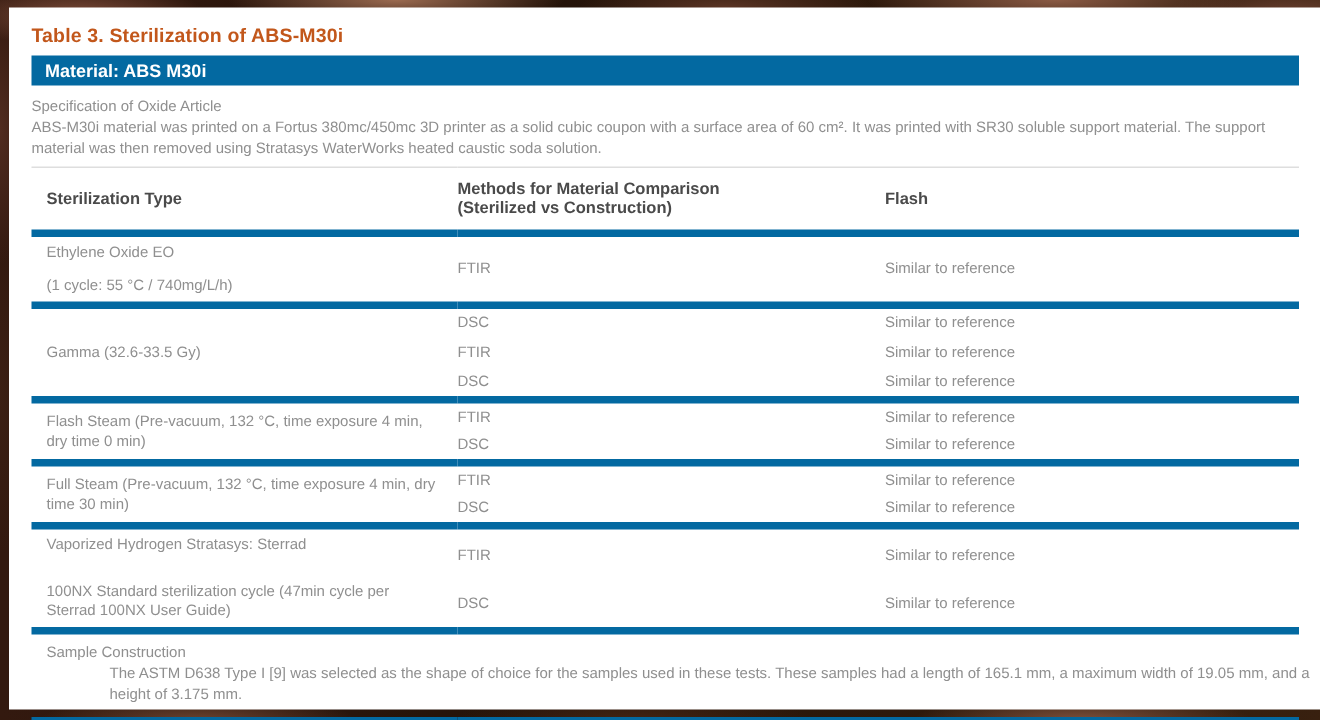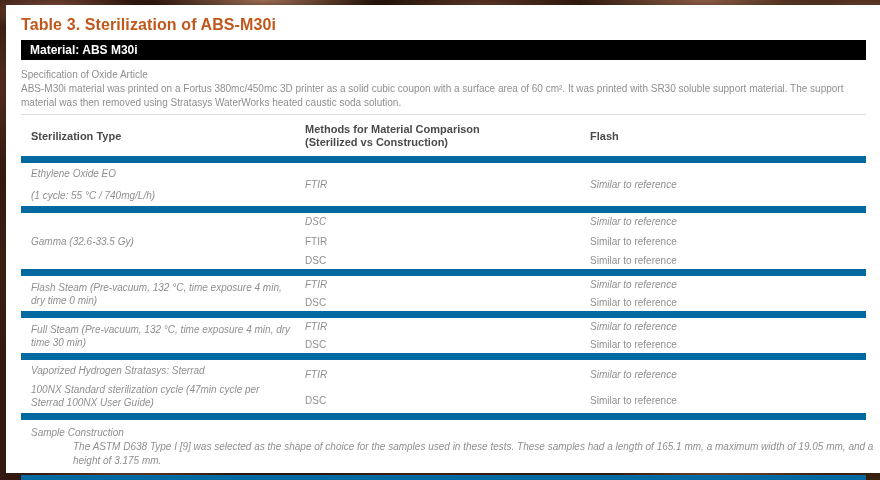--- a/index.html
+++ b/index.html
@@ -22,29 +22,29 @@
       linear-gradient(90deg, #33190f 0%, #241309 40%, #38200f 100%);
   }
   .page {
     position: absolute;
     top: 5px; left: 6px; right: 0; bottom: 7px;
     background: #ffffff;
     padding: 6px 0 0 15px;
   }
   .doc-caption {
     color: #c2571b;
-    font-size: 16px;
+    font-size: 13px;
     font-weight: bold;
     letter-spacing: 0.1px;
     margin: 5px 0 6px 0;
   }
   .material-bar {
     width: 845px;
     height: 20px;
-    background: #000000;
+    background: #0369a1;
     color: #ffffff;
     font-size: 12px;
     font-weight: bold;
     line-height: 20px;
     padding-left: 9px;
   }
   .spec { margin-top: 8px; color: #8f8f8f; font-size: 10px; }
   .spec .spec-heading { line-height: 14px; }
   .spec .spec-body { line-height: 14px; width: 845px; }
   table.main {
@@ -65,26 +65,26 @@
     font-weight: bold;
     line-height: 13px;
     padding: 8px 0 7px 0;
     border-top: 1px solid #dedede;
     border-bottom: 1px solid #d8d8d8;
     vertical-align: middle;
   }
   thead th.th-type { padding-left: 10px; }
   tbody td { vertical-align: middle; line-height: 13px; }
   td.type-cell { padding: 4px 12px 4px 10px; }
-  tr.group-start > td { border-top: 7px solid #0369a1; font-style: italic; }
+  tr.group-start > td { border-top: 5px solid #0369a1; }
   tr.row-bottom > td { border-bottom: 1px solid #e2e2e2; }
   td.method-cell, td.result-cell { height: 21px; }
   .eo-row td.method-cell, .eo-row td.result-cell { height: 40px; }
   .gap-lines .line2 { margin-top: 9px; }
-  .vhp-para2 { margin-top: 6px; line-height: 13px; }
+  .vhp-para2 { margin-top: 18px; line-height: 13px; }
   tr.vhp-r1 td.method-cell, tr.vhp-r1 td.result-cell { height: 28px; }
   tr.vhp-r2 td.method-cell, tr.vhp-r2 td.result-cell { height: 25px; }
   td.sample-cell { padding: 6px 0 7px 10px; }
   .sample-heading { line-height: 14px; }
   .sample-body { line-height: 14px; width: 830px; margin-left: 42px; }
   tr.damage-row td { height: 21px; }
   tr.damage-row td.type-cell { padding: 0 0 0 10px; }
 </style>
 </head>
 <body>

